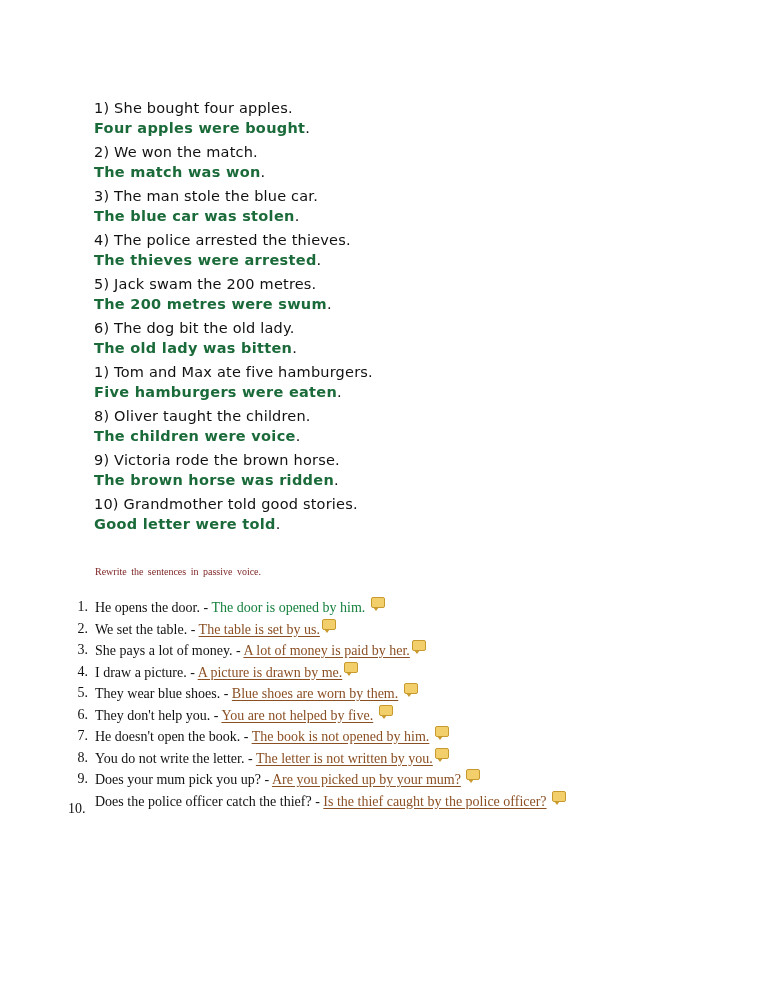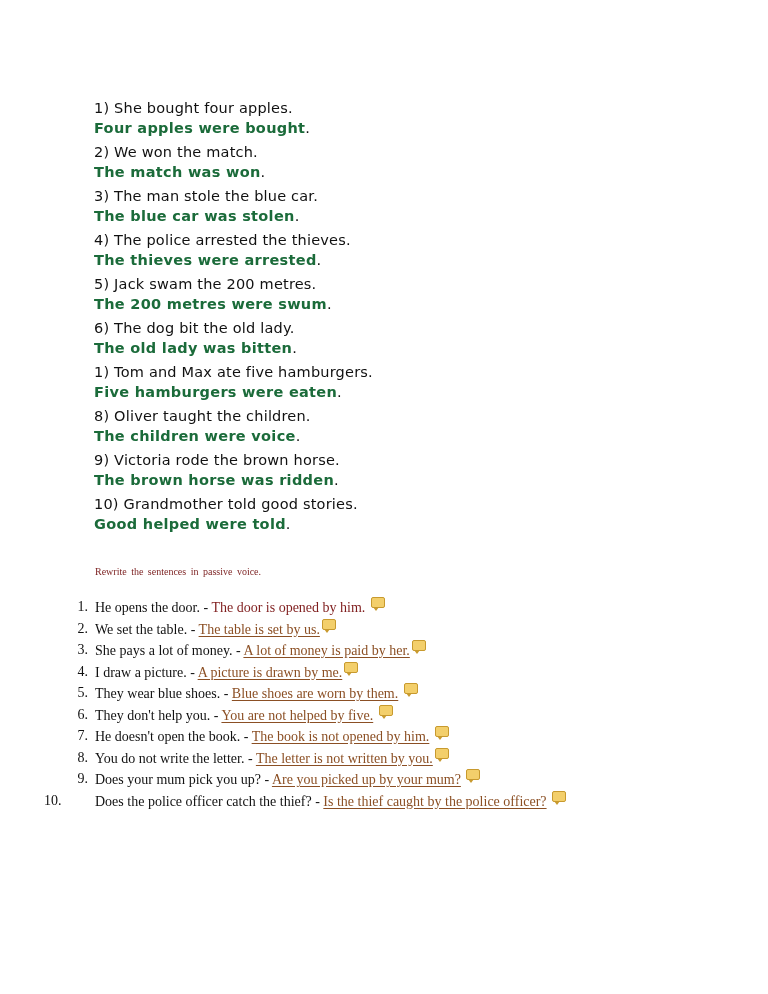--- a/index.html
+++ b/index.html
@@ -12,21 +12,21 @@
     .a { font-size: 14.5px; color: #1b6b3a; font-weight: bold; line-height: 20px; height: 20px; white-space: nowrap; letter-spacing: 0.3px; }
     .a .dot { color: #111; font-weight: normal; }
 
     .instr { position: absolute; left: 95px; top: 566px; font-family: "Liberation Serif", serif; font-size: 10px; color: #7b1f1f; word-spacing: 2px; white-space: nowrap; }
 
     .list { position: absolute; left: 0; top: 597px; font-family: "Liberation Serif", serif; font-size: 14px; color: #111; }
     .row { position: relative; height: 21.5px; line-height: 20px; white-space: nowrap; }
     .num { position: absolute; left: 58px; width: 30px; text-align: right; }
     .num.n10 { left: 52px; width: 40px; text-align: left; padding-left: 23px; }
     .txt { position: absolute; left: 95px; }
-    .ans-green { color: #7f1d1d; text-align: right; }
+    .ans-green { color: #15803d; text-align: right; }
     .ans-link { color: #8b4f24; text-decoration: underline; text-decoration-color: #8b4f24; text-underline-offset: 2px; }
     .cmt { display: inline-block; width: 12px; height: 9px; background: #f3cf6b; border: 1px solid #c89a2e; border-radius: 2px; position: relative; vertical-align: 4px; margin-left: 2px; }
     .cmt::after { content: ""; position: absolute; left: 1px; bottom: -4px; border-left: 3px solid transparent; border-right: 3px solid transparent; border-top: 4px solid #c89a2e; }
   </style>
 </head>
 <body>
 
 <div class="page">
 
   <div class="section1">
@@ -61,21 +61,21 @@
     <div class="pair">
       <div class="q">8) Oliver taught the children.</div>
       <div class="a"><span>The children  were voice</span><span class="dot">.</span></div>
     </div>
     <div class="pair">
       <div class="q">9) Victoria rode the brown horse.</div>
       <div class="a"><span>The brown horse was ridden</span><span class="dot">.</span></div>
     </div>
     <div class="pair">
       <div class="q">10) Grandmother told good stories.</div>
-      <div class="a"><span>Good helped  were told</span><span class="dot">.</span></div>
+      <div class="a"><span>Good letter  were told</span><span class="dot">.</span></div>
     </div>
   </div>
 
   <div class="instr">Rewrite the sentences in passive voice.</div>
 
   <div class="list">
     <div class="row">
       <span class="num">1.</span>
       <span class="txt"><span>He opens the door. - </span><span class="ans-green">The door is opened by him.</span> <span class="cmt"></span></span>
     </div>
@@ -105,18 +105,18 @@
     </div>
     <div class="row">
       <span class="num">8.</span>
       <span class="txt"><span>You do not write the letter.  - </span><span class="ans-link">The letter is not written by you.</span><span class="cmt"></span></span>
     </div>
     <div class="row">
       <span class="num">9.</span>
       <span class="txt"><span>Does your mum pick you up? - </span><span class="ans-link">Are you picked up by your mum?</span> <span class="cmt"></span></span>
     </div>
     <div class="row">
-      <span class="num n10" style="left:44px;padding-left:0;width:40px;">10.</span>
+      <span class="num n10" style="left:68px;padding-left:0;width:40px;margin-top:8px;">10.</span>
       <span class="txt"><span>Does the police officer catch the thief?  - </span><span class="ans-link">Is the thief caught by the police officer?</span> <span class="cmt"></span></span>
     </div>
   </div>
 
 </div>
 
 </body></html>

